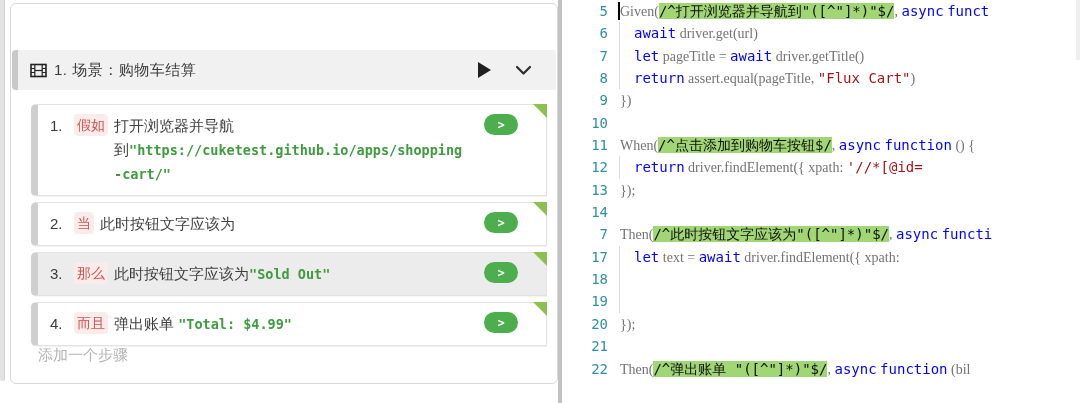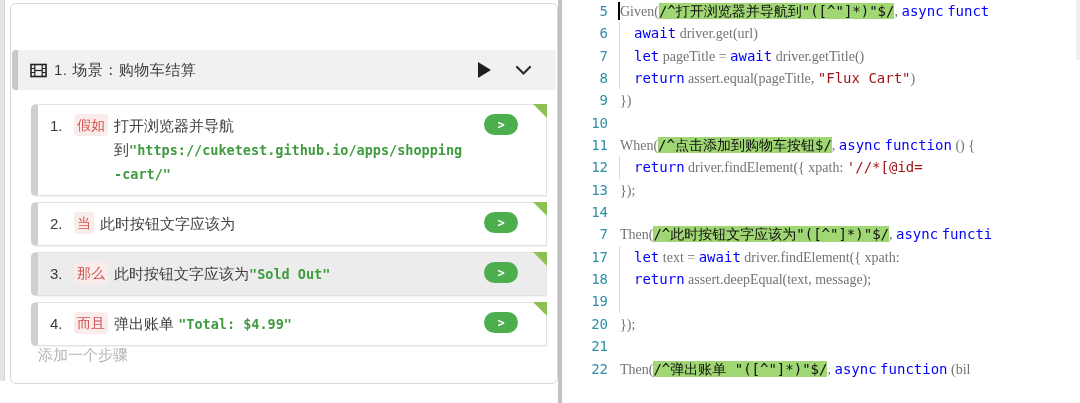--- a/index.html
+++ b/index.html
@@ -152,21 +152,21 @@
       <div class="crow"><span class="ln">7</span><span class="ctext"><span class="tk-p">    </span><span class="tk-k">let</span><span class="tk-p"> pageTitle = </span><span class="tk-k">await</span><span class="tk-p"> driver.getTitle()</span></span><span class="guide"></span></div>
       <div class="crow"><span class="ln">8</span><span class="ctext"><span class="tk-p">    </span><span class="tk-k">return</span><span class="tk-p"> assert.equal(pageTitle, </span><span class="tk-s">"Flux Cart"</span><span class="tk-p">)</span></span><span class="guide"></span></div>
       <div class="crow"><span class="ln">9</span><span class="ctext"><span class="tk-p">})</span></span></div>
       <div class="crow"><span class="ln">10</span><span class="ctext"></span></div>
       <div class="crow"><span class="ln">11</span><span class="ctext"><span class="tk-p">When(</span><span class="tk-rx">/^点击添加到购物车按钮$/</span><span class="tk-p">, </span><span class="tk-k">async</span><span class="tk-p"> </span><span class="tk-k">function</span><span class="tk-p"> () {</span></span></div>
       <div class="crow"><span class="ln">12</span><span class="ctext"><span class="tk-p">    </span><span class="tk-k">return</span><span class="tk-p"> driver.findElement({ xpath: </span><span class="tk-s">'//*[@id=</span></span><span class="guide"></span></div>
       <div class="crow"><span class="ln">13</span><span class="ctext"><span class="tk-p">});</span></span></div>
       <div class="crow"><span class="ln">14</span><span class="ctext"></span></div>
       <div class="crow"><span class="ln">7</span><span class="ctext"><span class="tk-p">Then(</span><span class="tk-rx">/^此时按钮文字应该为"([^"]*)"$/</span><span class="tk-p">, </span><span class="tk-k">async</span><span class="tk-p"> </span><span class="tk-k">functi</span></span></div>
       <div class="crow"><span class="ln">17</span><span class="ctext"><span class="tk-p">    </span><span class="tk-k">let</span><span class="tk-p"> text = </span><span class="tk-k">await</span><span class="tk-p"> driver.findElement({ xpath:</span></span><span class="guide"></span></div>
-      <div class="crow"><span class="ln">18</span><span class="ctext"><span class="tk-p">    </span><span class="tk-k">return</span><span class="tk-p"> assert.deepEqual(text, message);</span></span><span class="guide"></span></div>
+      <div class="crow"><span class="ln">18</span><span class="guide"></span></div>
       <div class="crow"><span class="ln">19</span><span class="ctext"></span><span class="guide"></span></div>
       <div class="crow"><span class="ln">20</span><span class="ctext"><span class="tk-p">});</span></span></div>
       <div class="crow"><span class="ln">21</span><span class="ctext"></span></div>
       <div class="crow"><span class="ln">22</span><span class="ctext"><span class="tk-p">Then(</span><span class="tk-rx">/^弹出账单 "([^"]*)"$/</span><span class="tk-p">, </span><span class="tk-k">async</span><span class="tk-p"> </span><span class="tk-k">function</span><span class="tk-p"> (bil</span></span></div>
     </div>
 
   <div class="right-scrollbar"></div>
 </div>
 
 </body></html>

